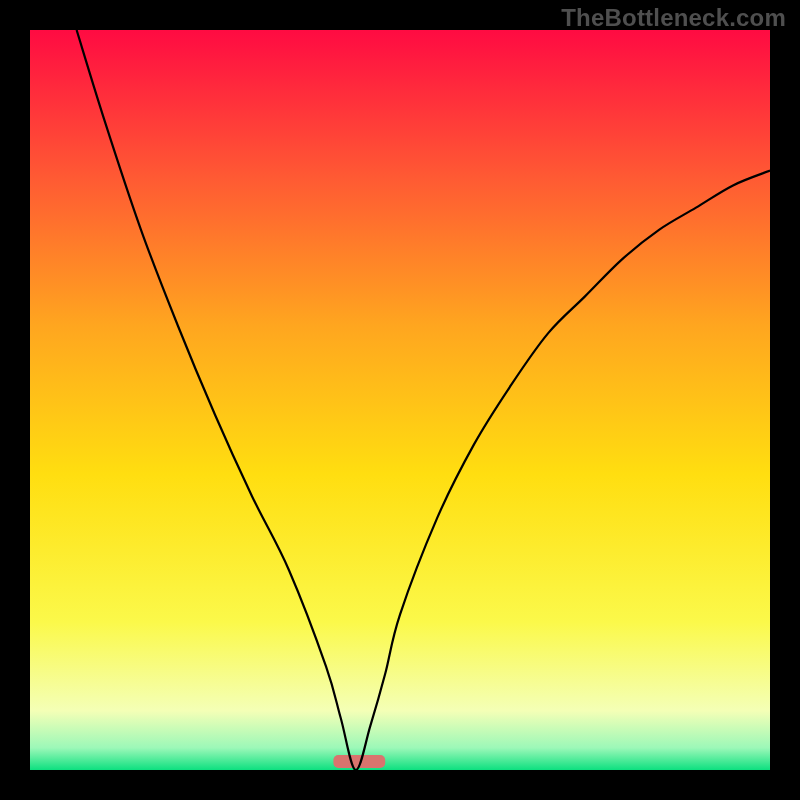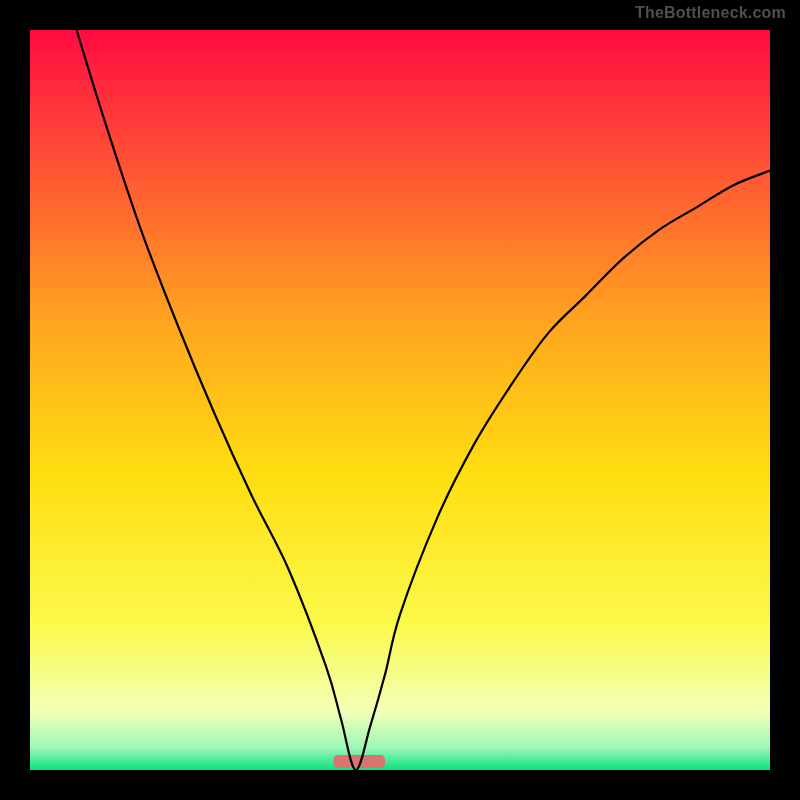--- a/index.html
+++ b/index.html
@@ -14,21 +14,21 @@
     position: relative;
     width: 800px;
     height: 800px;
     background: #000;
   }
   .watermark {
     position: absolute;
     top: 4px;
     right: 14px;
     color: #4f4f4f;
-    font-size: 16px;
+    font-size: 24px;
     font-weight: 600;
     letter-spacing: 0.2px;
     z-index: 5;
   }
   .plot-area {
     position: absolute;
     left: 30px;
     top: 30px;
     width: 740px;
     height: 740px;

